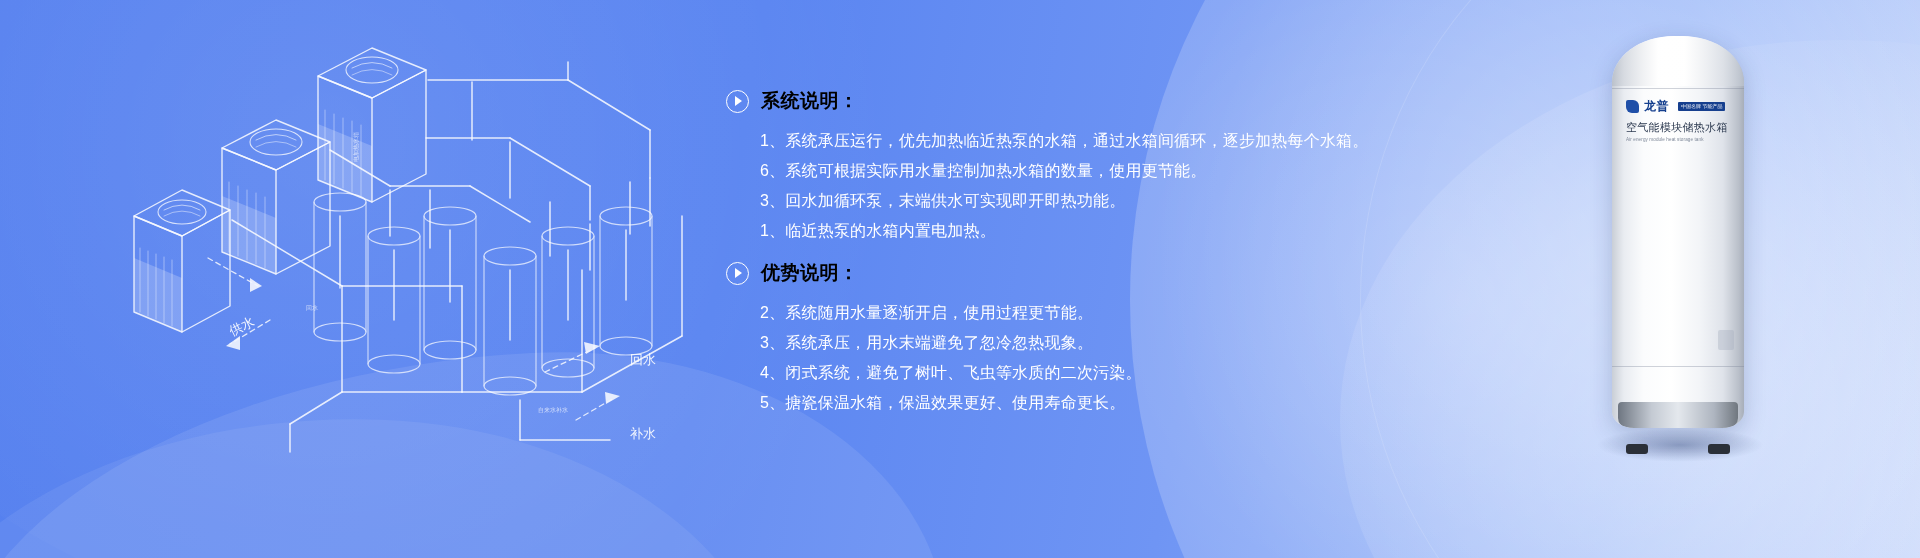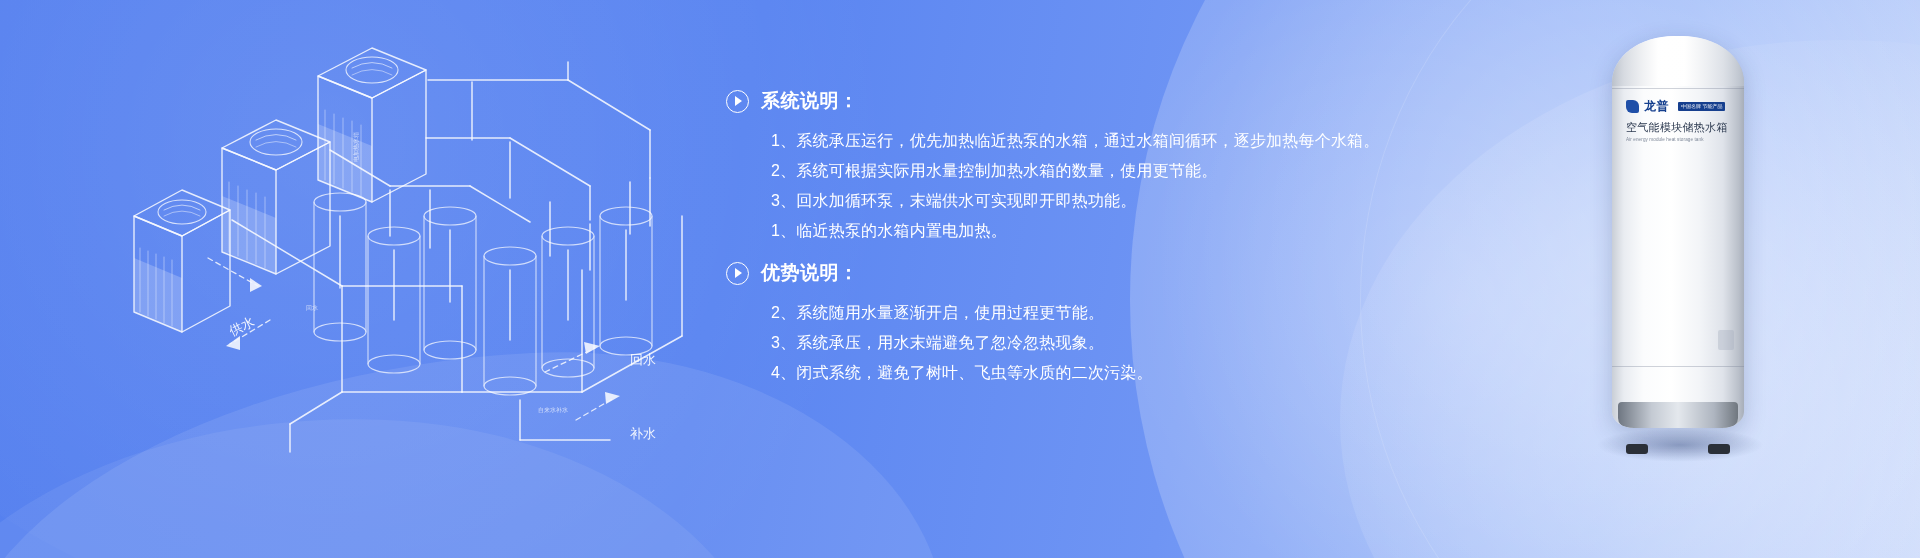--- a/index.html
+++ b/index.html
@@ -109,27 +109,27 @@
     content: "";
     position: absolute;
     left: 7.5px; top: 5px;
     border-left: 7px solid #ffffff;
     border-top: 5px solid transparent;
     border-bottom: 5px solid transparent;
   }
   .sec-title {
     font-size: 19px;
     font-weight: bold;
-    color: #ffffff;
+    color: #000000;
     letter-spacing: 0.5px;
     white-space: nowrap;
   }
   .sec-list {
     list-style: none;
-    margin: 11px;
+    margin: 0;
     padding: 0 0 0 34px;
   }
   .sec-list li {
     font-size: 16px;
     color: #ffffff;
     line-height: 30px;
     white-space: nowrap;
     letter-spacing: 0.2px;
   }
 
@@ -400,35 +400,36 @@
 
   <div class="text-col">
 
     <div class="section">
       <div class="sec-head">
         <span class="play-icon"></span>
         <span class="sec-title">系统说明：</span>
       </div>
       <ul class="sec-list">
         <li>1、系统承压运行，优先加热临近热泵的水箱，通过水箱间循环，逐步加热每个水箱。</li>
-        <li>2、系统可根据实际用水量控制加热水箱的数量，使用更节能。</li>
+        <li>6、系统可根据实际用水量控制加热水箱的数量，使用更节能。</li>
         <li>3、回水加循环泵，末端供水可实现即开即热功能。</li>
         <li>1、临近热泵的水箱内置电加热。</li>
       </ul>
     </div>
 
     <div class="section">
       <div class="sec-head">
         <span class="play-icon"></span>
         <span class="sec-title">优势说明：</span>
       </div>
       <ul class="sec-list">
         <li>2、系统随用水量逐渐开启，使用过程更节能。</li>
         <li>3、系统承压，用水末端避免了忽冷忽热现象。</li>
         <li>4、闭式系统，避免了树叶、飞虫等水质的二次污染。</li>
+        <li>5、搪瓷保温水箱，保温效果更好、使用寿命更长。</li>
       </ul>
     </div>
 
   </div>
 
   <div class="product">
     <div class="tank-shadow"></div>
     <div class="tank">
       <div class="tank-top-cap"></div>
       <div class="tank-seam" style="top:52px"></div>

